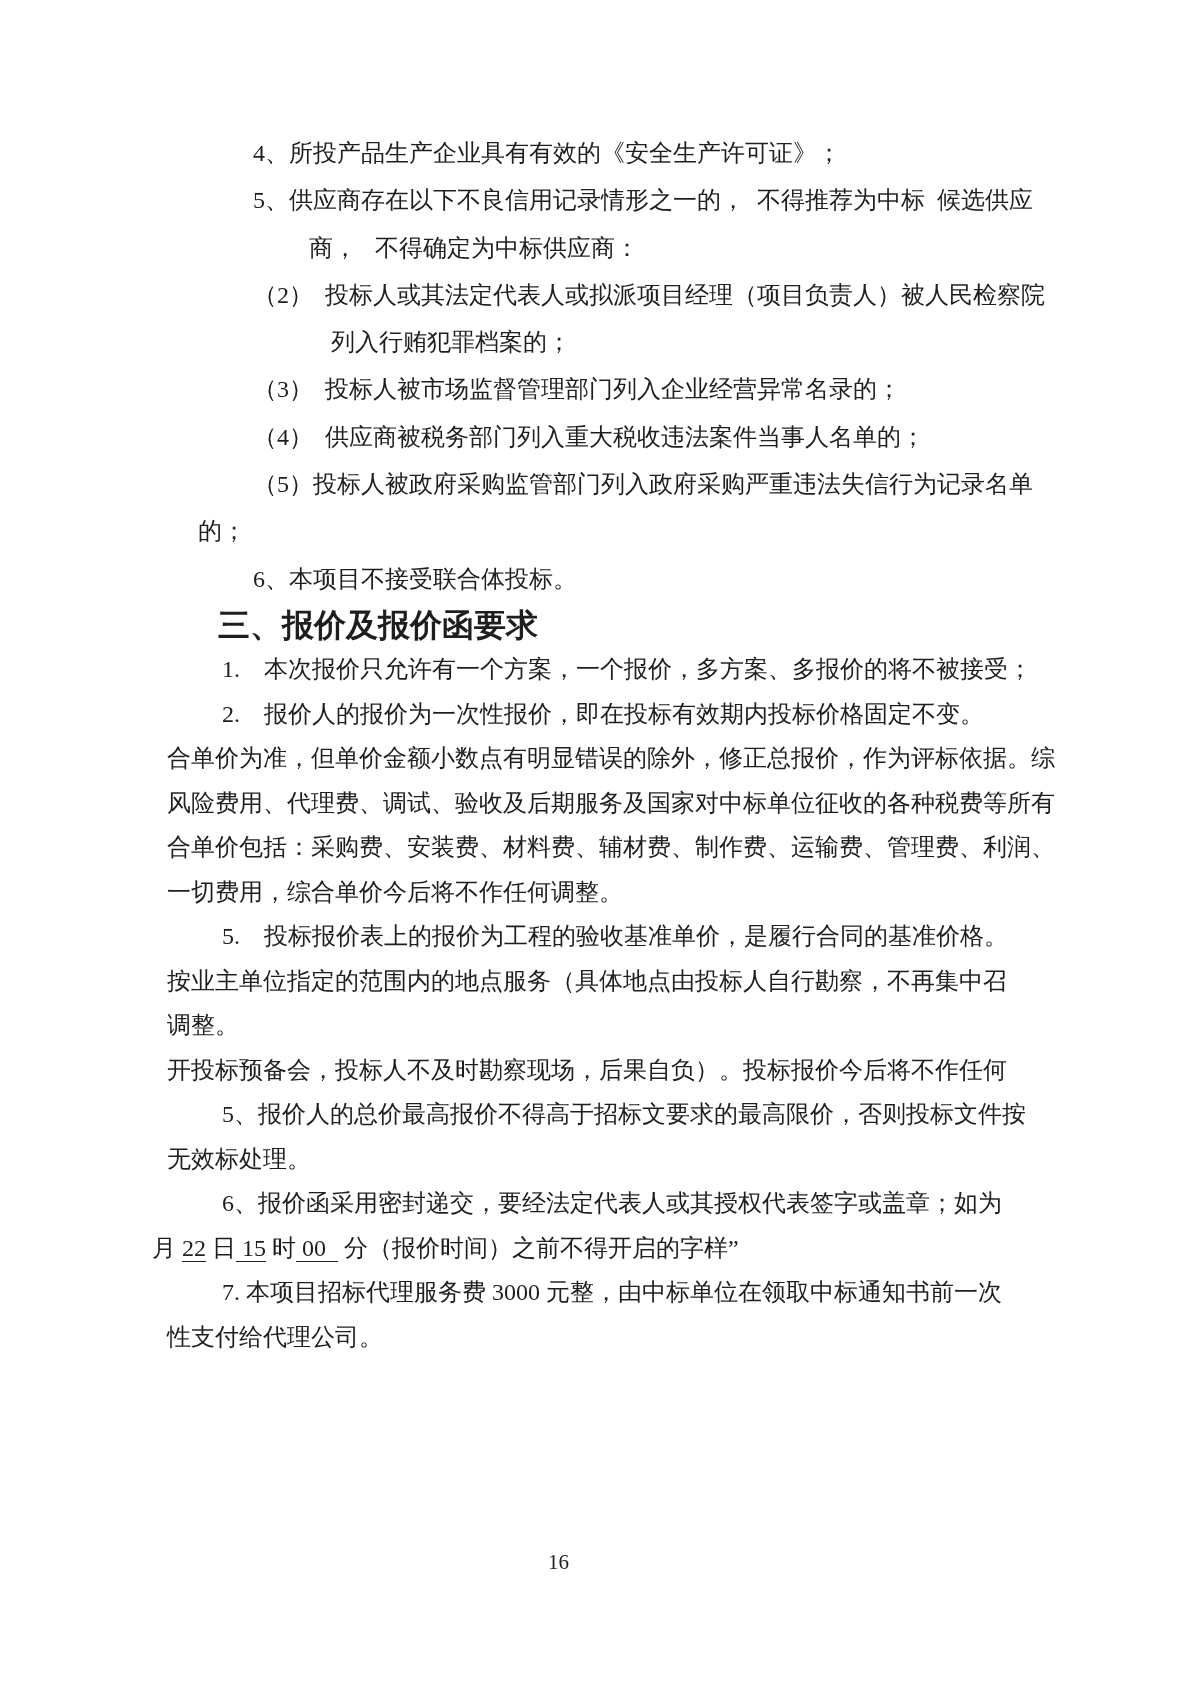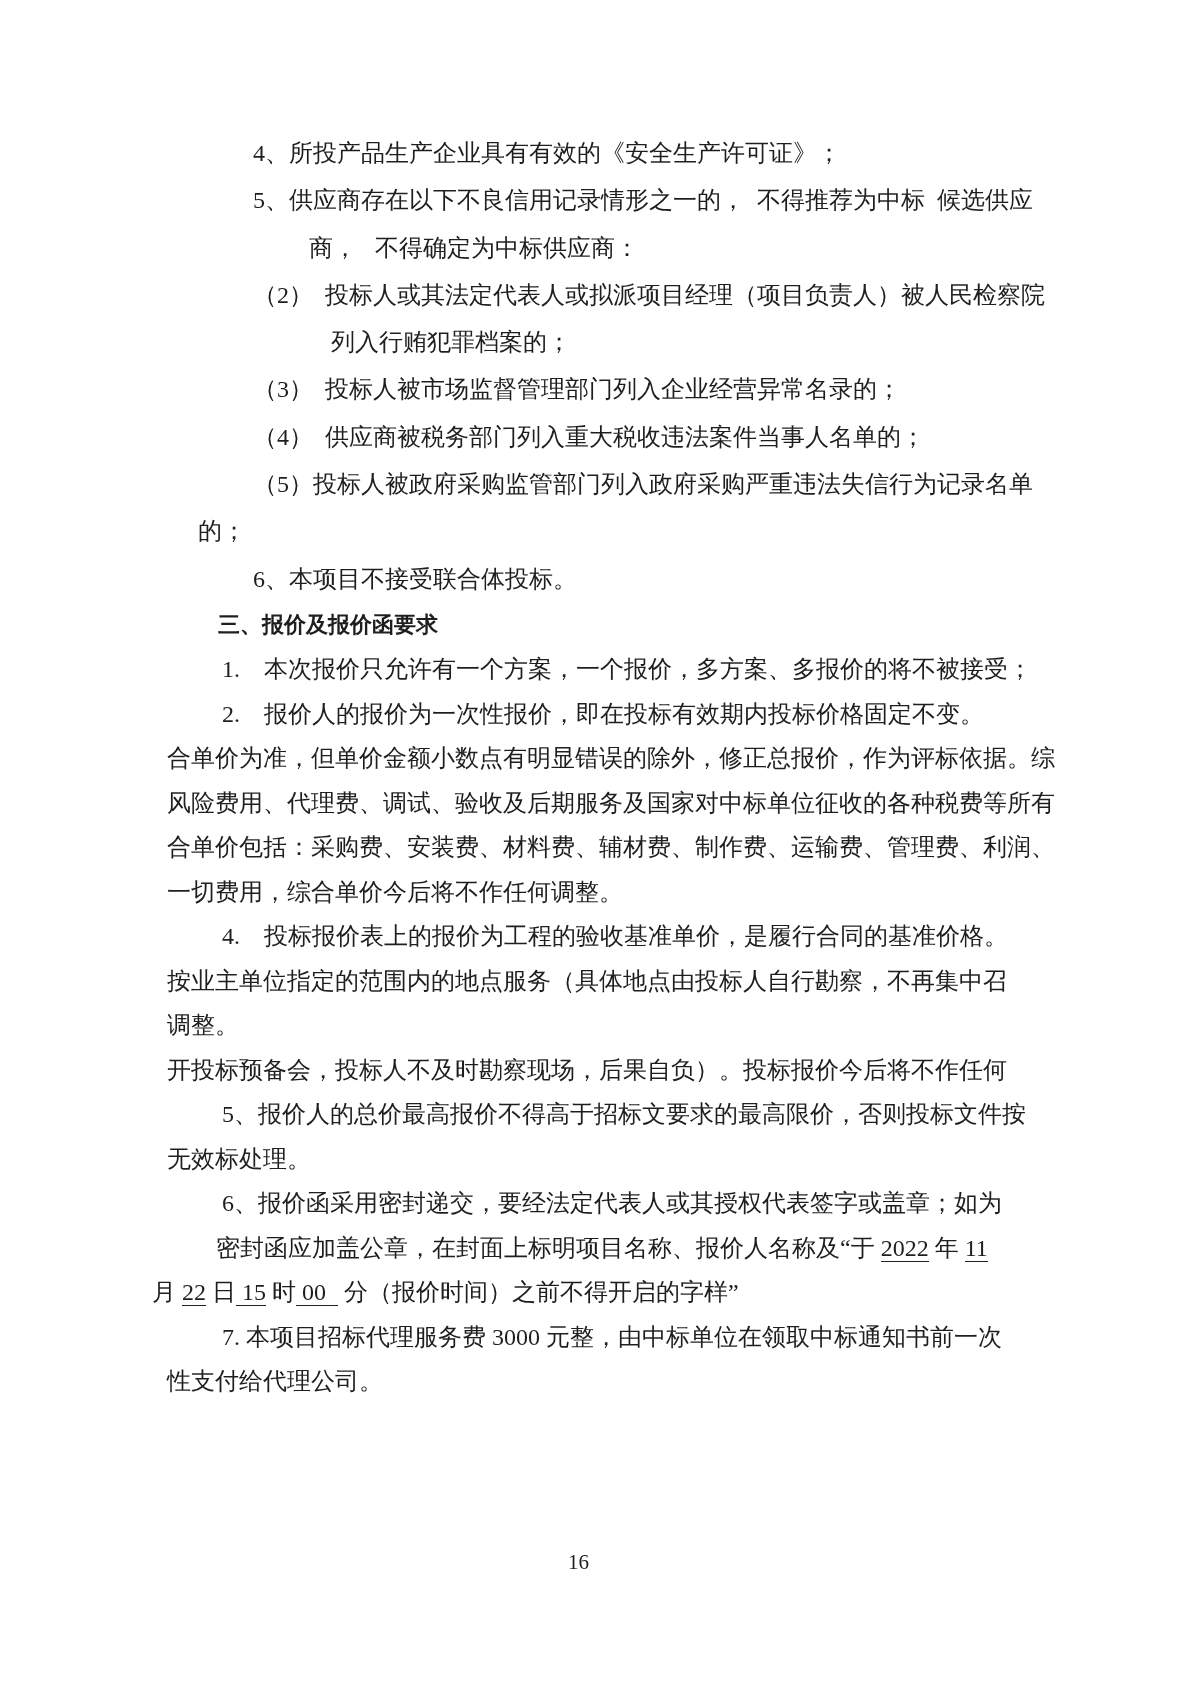--- a/index.html
+++ b/index.html
@@ -27,26 +27,26 @@
   .ind-body  { padding-left: 0; }
   .ind-item  { padding-left: 55px; }
   .ind-cont2 { padding-left: 111px; }
   .ind-cont3 { padding-left: 133px; }
   .ind-seal  { padding-left: 49px; }
   .ind-hang  { margin-left: -15px; }
   .ind-heading { padding-left: 51px; }
   .heading {
     font-weight: bold;
     font-family: "Liberation Sans", "DejaVu Sans", sans-serif;
-    font-size: 22px;
+    font-size: 32px;
   }
   .u { border-bottom: 1.6px solid #222222; }
   .page-number {
     position: absolute;
-    left: 568px;
+    left: 548px;
     top: 1550px;
     font-size: 21px;
     color: #1e1e1e;
   }
 </style>
 </head>
 <body>
 
 <div class="doc">
     <div class="sec sec-0">
@@ -62,27 +62,26 @@
       <div class="line ind-item"><span class="">6、本项目不接受联合体投标。</span></div>
     </div>
     <div class="sec sec-1">
       <div class="line ind-heading heading"><span class="">三、报价及报价函要求</span></div>
       <div class="line ind-item"><span class="">1.    本次报价只允许有一个方案，一个报价，多方案、多报价的将不被接受；</span></div>
       <div class="line ind-item"><span class="">2.    报价人的报价为一次性报价，即在投标有效期内投标价格固定不变。</span></div>
       <div class="line ind-body"><span class="">合单价为准，但单价金额小数点有明显错误的除外，修正总报价，作为评标依据。综</span></div>
       <div class="line ind-body"><span class="">风险费用、代理费、调试、验收及后期服务及国家对中标单位征收的各种税费等所有</span></div>
       <div class="line ind-body"><span class="">合单价包括：采购费、安装费、材料费、辅材费、制作费、运输费、管理费、利润、</span></div>
       <div class="line ind-body"><span class="">一切费用，综合单价今后将不作任何调整。</span></div>
-      <div class="line ind-item"><span class="">4.    投标报价表上的报价为工程的验收基准单价，是履行合同的基准价格。</span></div>
+      <div class="line ind-item"><span class="">5.    投标报价表上的报价为工程的验收基准单价，是履行合同的基准价格。</span></div>
       <div class="line ind-body"><span class="">按业主单位指定的范围内的地点服务（具体地点由投标人自行勘察，不再集中召</span></div>
       <div class="line ind-body"><span class="">调整。</span></div>
       <div class="line ind-body"><span class="">开投标预备会，投标人不及时勘察现场，后果自负）。投标报价今后将不作任何</span></div>
       <div class="line ind-item"><span class="">5、报价人的总价最高报价不得高于招标文要求的最高限价，否则投标文件按</span></div>
       <div class="line ind-body"><span class="">无效标处理。</span></div>
       <div class="line ind-item"><span class="">6、报价函采用密封递交，要经法定代表人或其授权代表签字或盖章；如为</span></div>
-      <div class="line ind-seal"><span class="">密封函应加盖公章，在封面上标明项目名称、报价人名称及“于 </span><span class="u">2022</span><span class=""> 年 </span><span class="u">11</span></div>
       <div class="line ind-hang"><span class="">月 </span><span class="u">22</span><span class=""> 日</span><span class="u"> 15</span><span class=""> 时</span><span class="u"> 00  </span><span class=""> 分（报价时间）之前不得开启的字样”</span></div>
       <div class="line ind-item"><span class="">7. 本项目招标代理服务费 3000 元整，由中标单位在领取中标通知书前一次</span></div>
       <div class="line ind-body"><span class="">性支付给代理公司。</span></div>
     </div>
   </div>
 
 <div class="page-number">16</div>
 
 </body></html>

